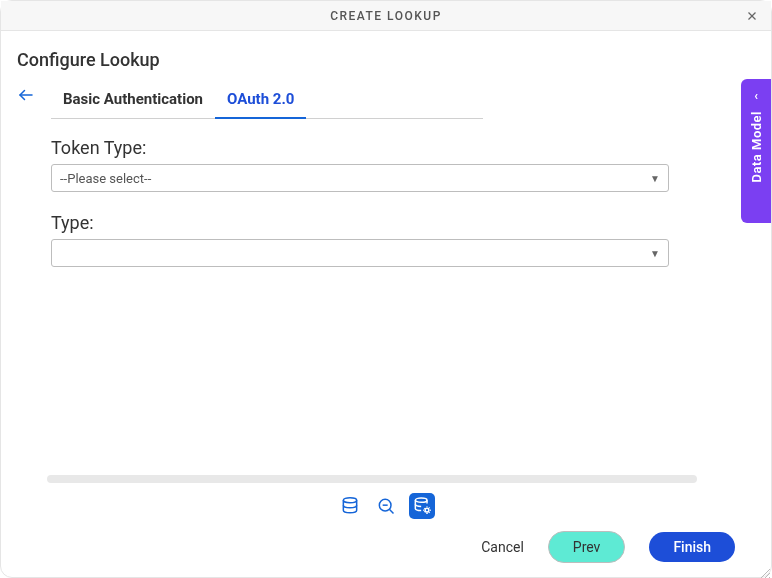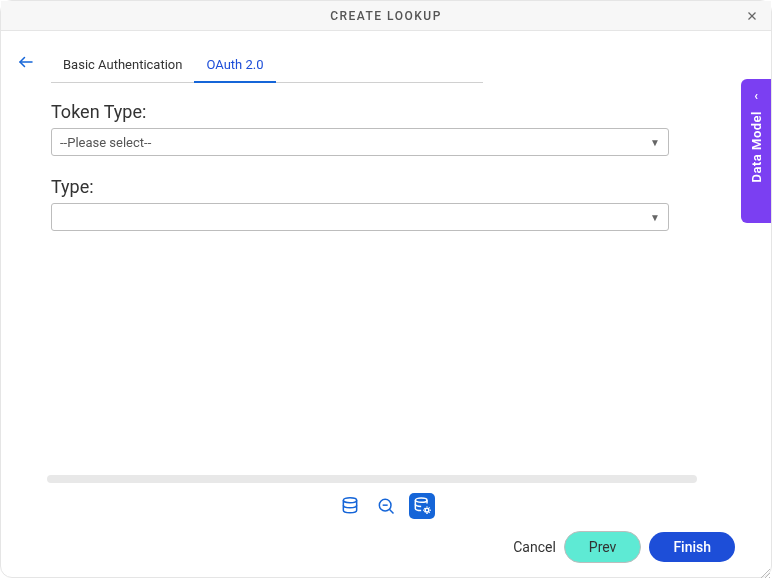--- a/index.html
+++ b/index.html
@@ -70,23 +70,23 @@
     }
     .back-arrow svg { width: 18px; height: 18px; }
     .tab-area { flex: 1; }
     .tabs {
       display: flex;
       border-bottom: 1px solid #d0d0d0;
       width: 432px;
     }
     .tab {
       padding: 8px 12px 10px 12px;
-      font-size: 13px;
-      color: #333;
-      font-weight: 400;
+      font-size: 15px;
+      color: #333;
+      font-weight: 700;
       cursor: pointer;
       position: relative;
     }
     .tab.active {
       color: #1d4ed8;
     }
     .tab.active::after {
       content: "";
       position: absolute;
       left: 0; right: 0; bottom: -1px;
@@ -178,21 +178,21 @@
       justify-content: center;
     }
     .step-icon.plain { color: #1565d8; }
     .step-icon.filled { background: #1565d8; color: #fff; }
     .step-icon svg { width: 20px; height: 20px; }
     .footer-buttons {
       width: 100%;
       display: flex;
       justify-content: flex-end;
       align-items: center;
-      gap: 8px;
+      gap: 24px;
     }
     .btn-text {
       font-size: 14px;
       color: #333;
       cursor: pointer;
     }
     .btn-outline {
       border: 1px solid #bdbdbd;
       background: #5eead4;
       border-radius: 18px;
@@ -228,20 +228,21 @@
     <span>CREATE LOOKUP</span>
     <div class="close-x">
       <svg viewBox="0 0 24 24" fill="none" stroke="currentColor" stroke-width="2">
         <line x1="18" y1="6" x2="6" y2="18"></line>
           <line x1="6" y1="6" x2="18" y2="18"></line>
       </svg>
     </div>
   </div>
 
   <div class="body">
+    <div class="page-title">Configure Lookup</div>
 
     <div class="content-row">
       <div class="back-arrow">
         <svg viewBox="0 0 24 24" fill="none" stroke="currentColor" stroke-width="2" stroke-linecap="round" stroke-linejoin="round">
           <line x1="20" y1="12" x2="4" y2="12"></line>
             <polyline points="10 18 4 12 10 6"></polyline>
         </svg>
       </div>
 
       <div class="tab-area">

